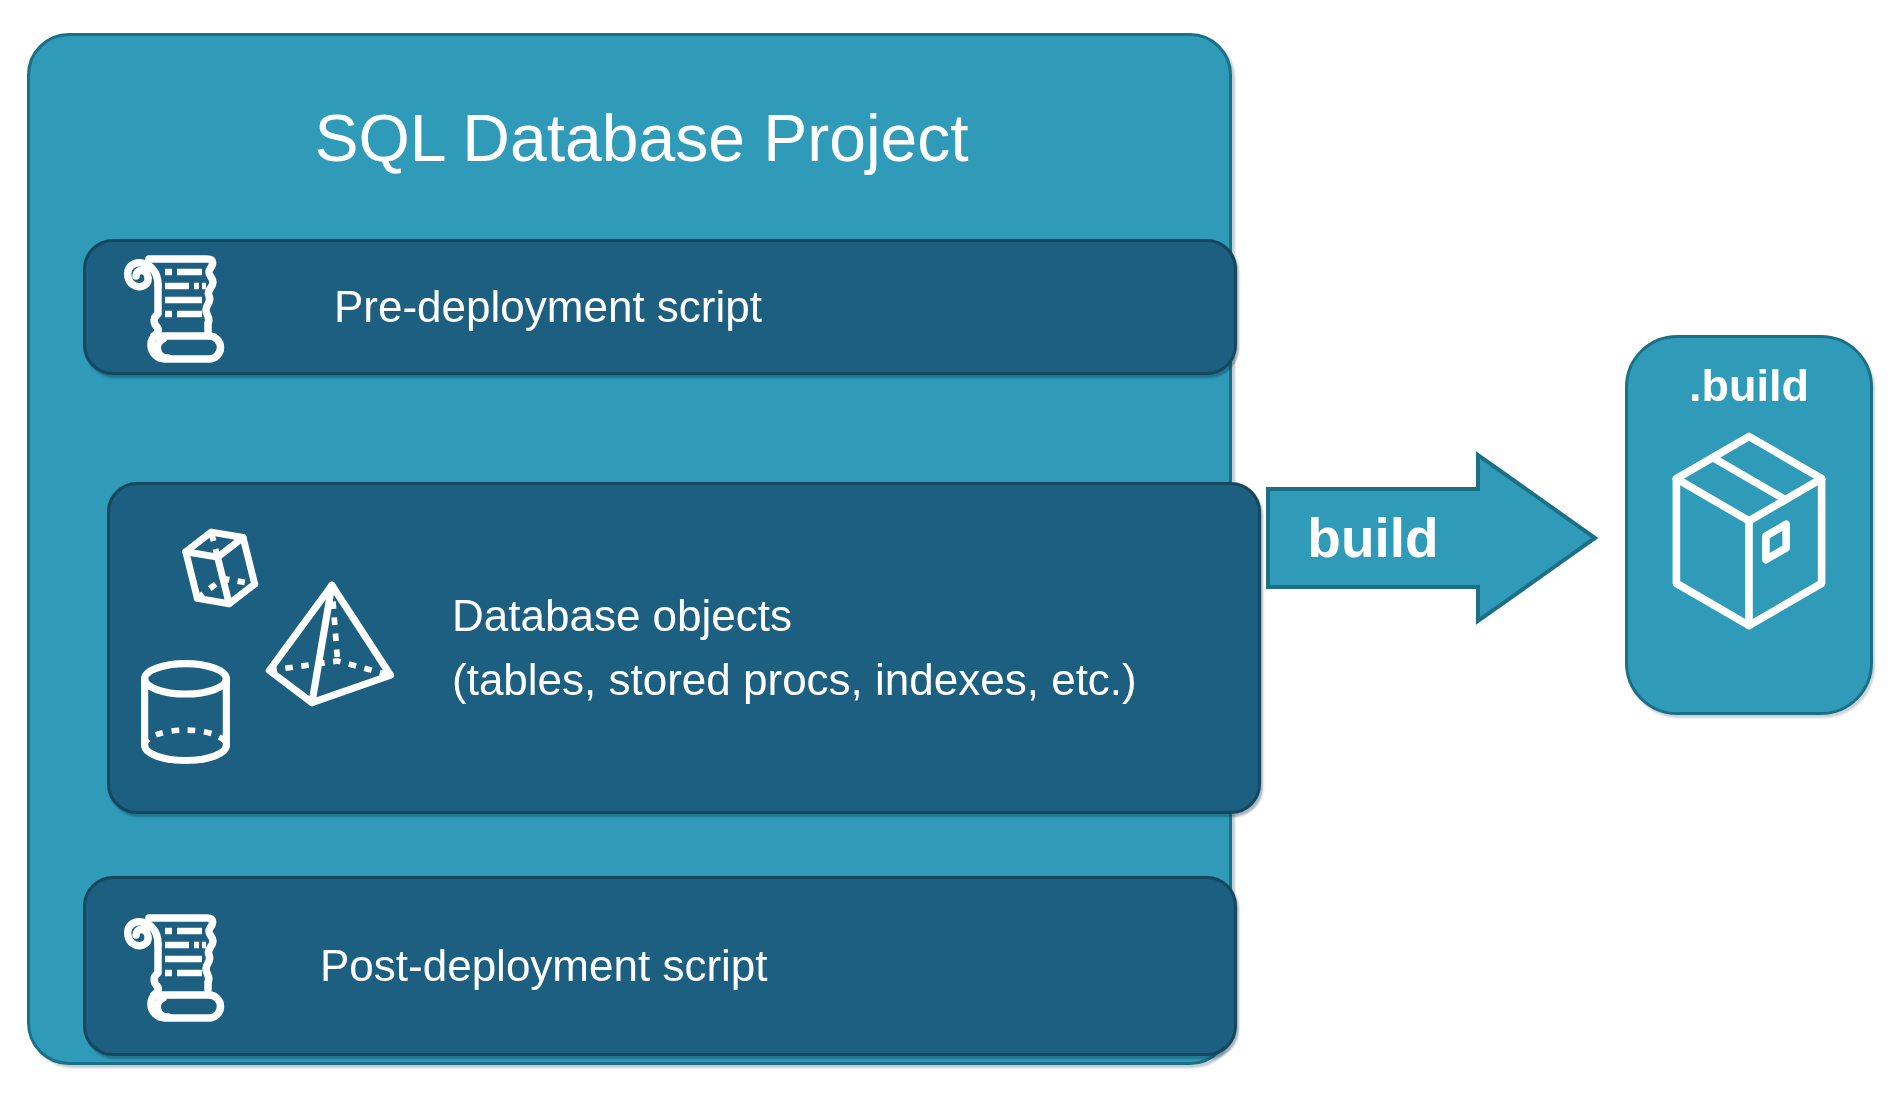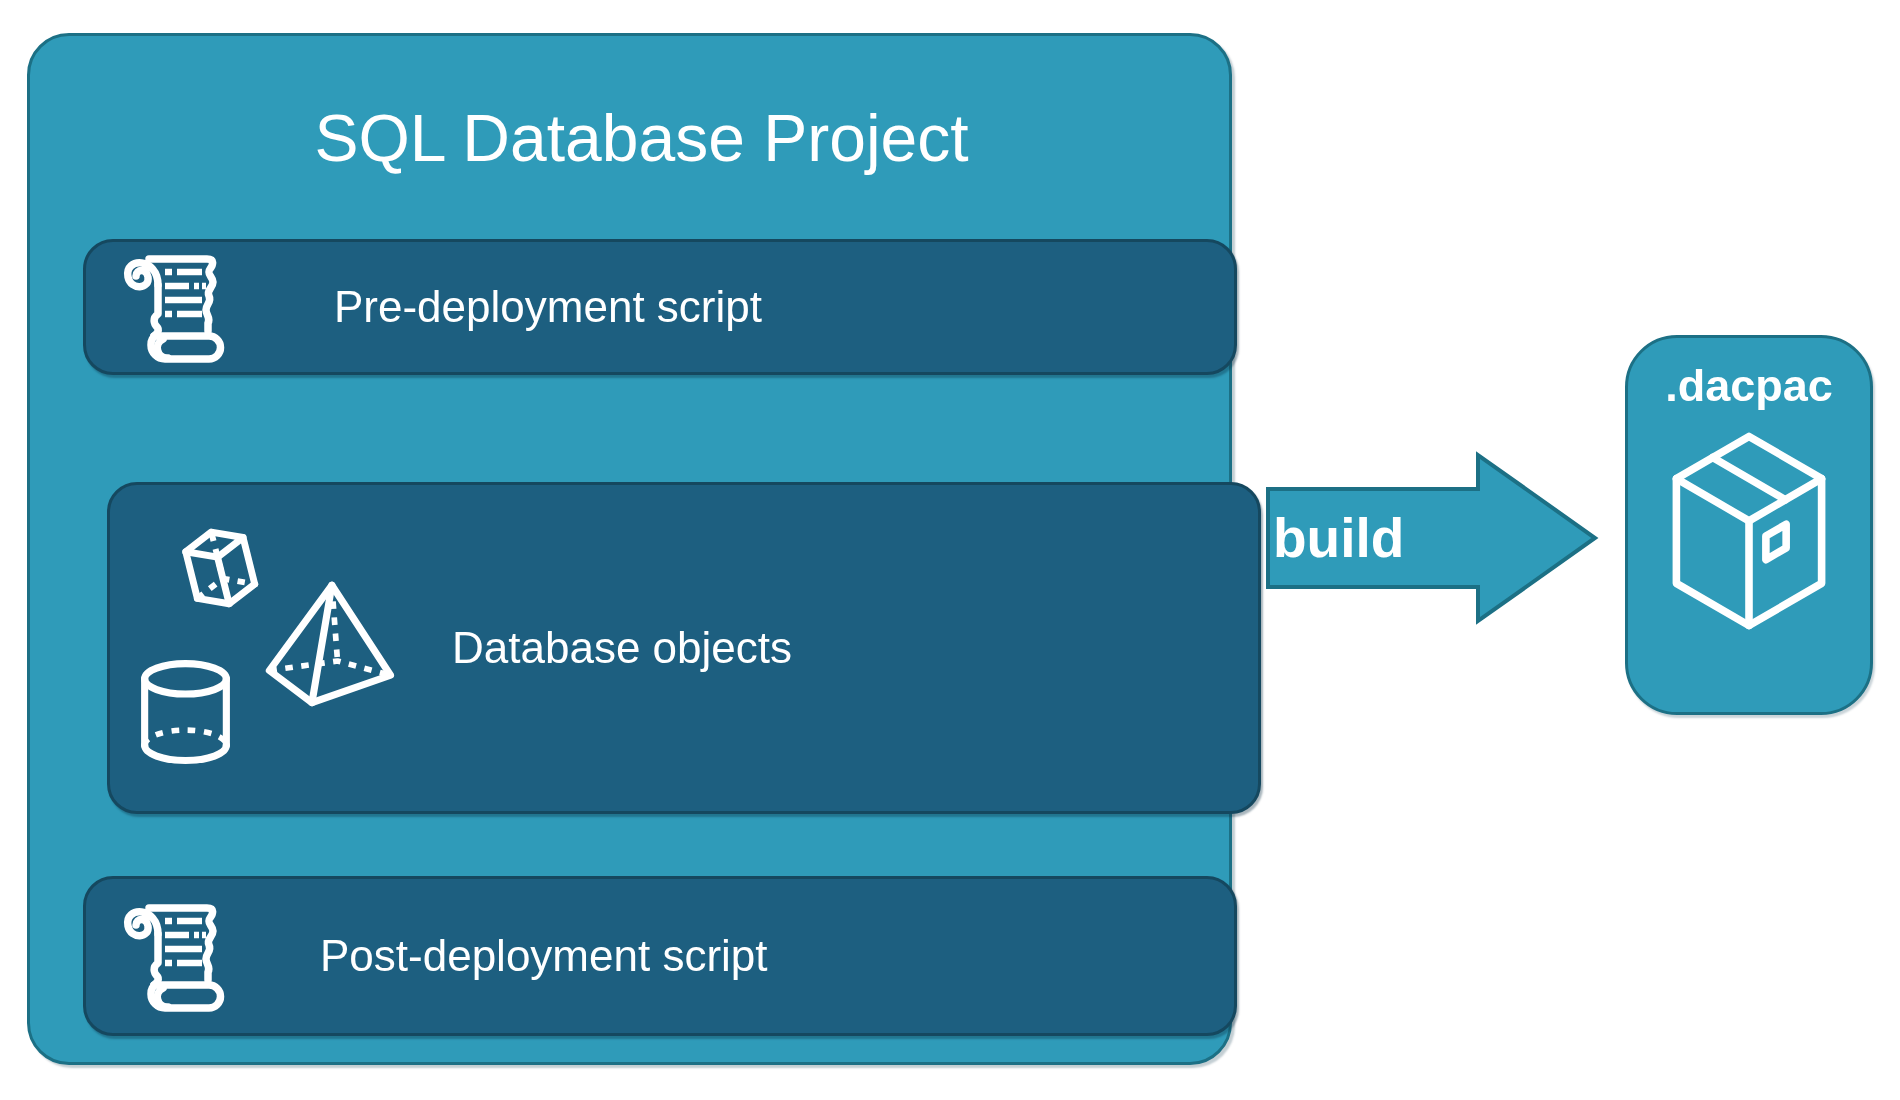--- a/index.html
+++ b/index.html
@@ -19,35 +19,35 @@
   }
   
   .panel {
     position:absolute; left:53px; width:1154px;
     background:#1D5F80; border:3px solid #15485F; border-radius:30px;
     box-sizing:border-box; display:flex; align-items:center;
     box-shadow:2px 3px 2px rgba(10,45,65,.35);
   }
   .panel-pre  { top:203px; height:136px;padding-left:14px; }
   .panel-db   { top:446px; height:332px;margin-left:24px; }
-  .panel-post { top:840px; height:160px; }
+  .panel-post { top:840px; height:180px; }
   .panel-label { color:#ffffff; font-size:44px; margin-left:234px; white-space:nowrap; }
   .db-label { color:#ffffff; font-size:44px; line-height:64px; margin-left:342px; white-space:nowrap; }
   .scroll-icon {
     position:absolute; left:26px; top:50%; transform:translateY(-50%);
     width:120px; height:128px;
   }
   .shape { position:absolute; }
   .shape-cube     { left:48px;  top:22px;  width:124px; height:120px; }
   .shape-pyramid  { left:148px; top:92px;  width:142px; height:134px; }
   .shape-cylinder { left:28px;  top:172px; width:95px;  height:112px; }
   
   .arrow-svg { position:absolute; left:1265px; top:450px; width:335px; height:175px; }
   .build-label {
-    position:absolute; left:1273px; top:506px; width:200px; text-align:left;
+    position:absolute; left:1273px; top:506px; width:200px; text-align:center;
     color:#ffffff; font-size:55px; font-weight:bold;
   }
   
   .dacpac {
     position:absolute; left:1625px; top:335px; width:248px; height:380px;
     background:#2F9BB9; border:3px solid #1C7085; border-radius:52px;
     box-sizing:border-box; box-shadow:2px 3px 2px rgba(15,60,80,.22);
   }
   .dacpac-label {
     margin-top:22px; text-align:center; color:#ffffff;
@@ -111,20 +111,21 @@
         <g fill="none" stroke="#ffffff" stroke-width="7.5" stroke-linejoin="round" stroke-linecap="round">
           <ellipse cx="50" cy="22" rx="43" ry="16"></ellipse>
           <path d="M7 22 V92"></path>
           <path d="M93 22 V92"></path>
           <path d="M7 92 A43 16 0 0 0 93 92"></path>
           <path d="M7 92 A43 16 0 0 1 93 92" stroke-width="6" stroke-dasharray="8 9" stroke-linecap="butt"></path>
         </g>
       </svg>
       <div class="db-label">
         <div>Database objects</div>
+        <div>(tables, stored procs, indexes, etc.)</div>
       </div>
     </div>
 
     <div class="panel panel-post">
       <svg class="scroll-icon" viewBox="0 0 120 126">
         <g fill="none" stroke="#ffffff" stroke-width="7.5" stroke-linecap="round" stroke-linejoin="round">
           <path d="M46 41 C46 13 12 13 16 33 C19 47 38 45 36 33 C34.5 24 24 25 24 32"></path>
           <path d="M37 15 H95 C103 15 101 21 98 25 C94 30 101 33 101 38 C101 44 94 46 97 52 C100 58 94 60 94 66 C94 71 99 74 96 79 L96 87"></path>
           <path d="M46 41 V70 C40 74 42 80 45 83 C48 86 45 90 42 92"></path>
           <path d="M42 92 H97 A11.5 11.5 0 0 1 97 115 H53 A14 14 0 0 1 39 101 C39 96 41 93 44 92"></path>
@@ -140,21 +141,21 @@
       <div class="panel-label">Post-deployment script</div>
     </div>
   </div>
 
   <svg class="arrow-svg" viewBox="0 0 335 175">
     <polygon points="3,39 213,39 213,5 330,88 213,171 213,137 3,137" fill="#2F9BB9" stroke="#1C7085" stroke-width="4" stroke-linejoin="miter"></polygon>
   </svg>
   <div class="build-label">build</div>
 
   <div class="dacpac">
-    <div class="dacpac-label">.dacpac</div>
+    <div class="dacpac-label">.build</div>
     <svg class="package-icon" viewBox="0 0 100 122">
       <g fill="none" stroke="#ffffff" stroke-width="4.5" stroke-linejoin="round" stroke-linecap="round">
         <path d="M50 5 L93 30 V92 L50 117 L7 92 V30 Z"></path>
         <path d="M7 30 L50 55 L93 30"></path>
         <path d="M50 55 V117"></path>
         <path d="M28.5 17.5 L71.5 42.5"></path>
         <path d="M60 64 L72 57 V71 L60 78 Z"></path>
       </g>
     </svg>
   </div>

